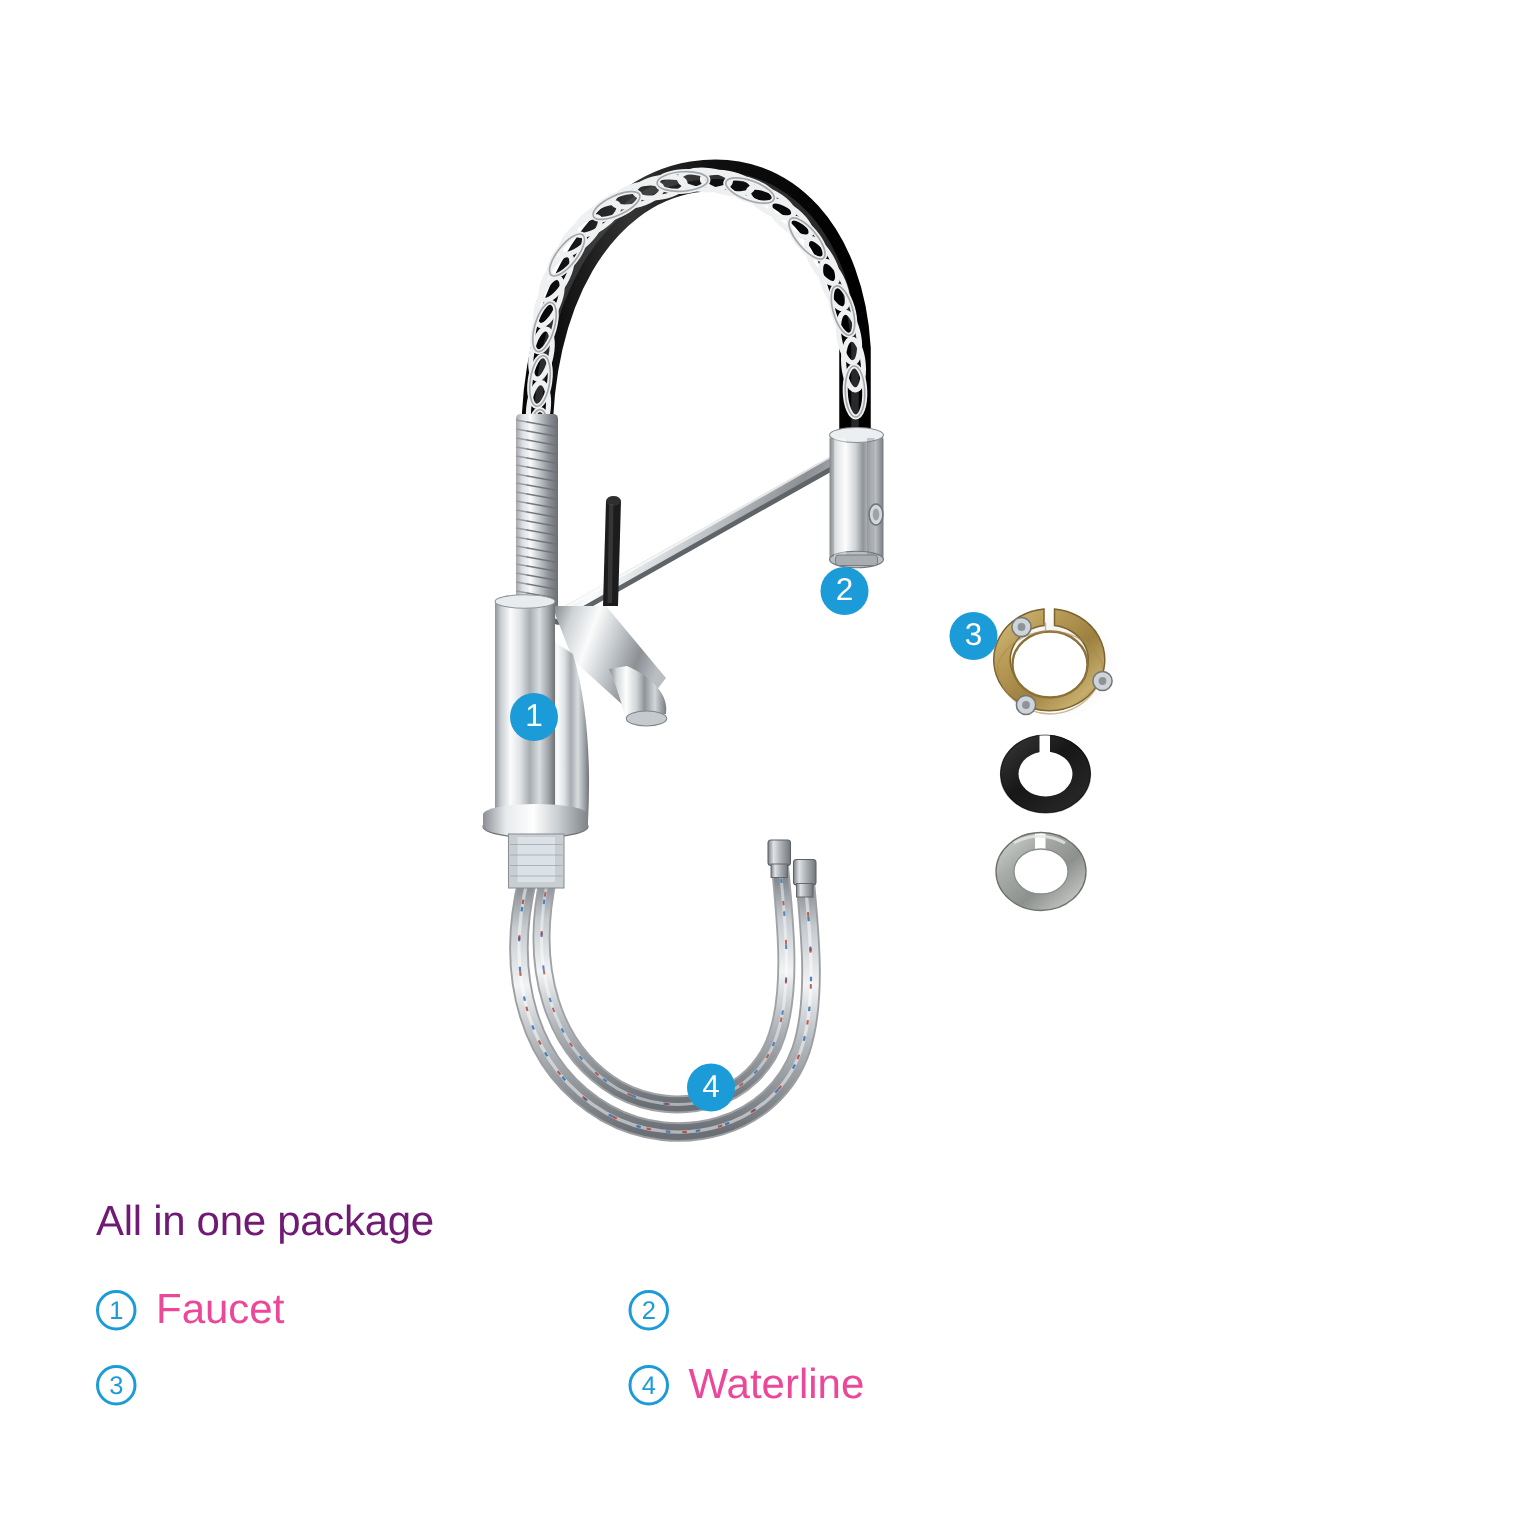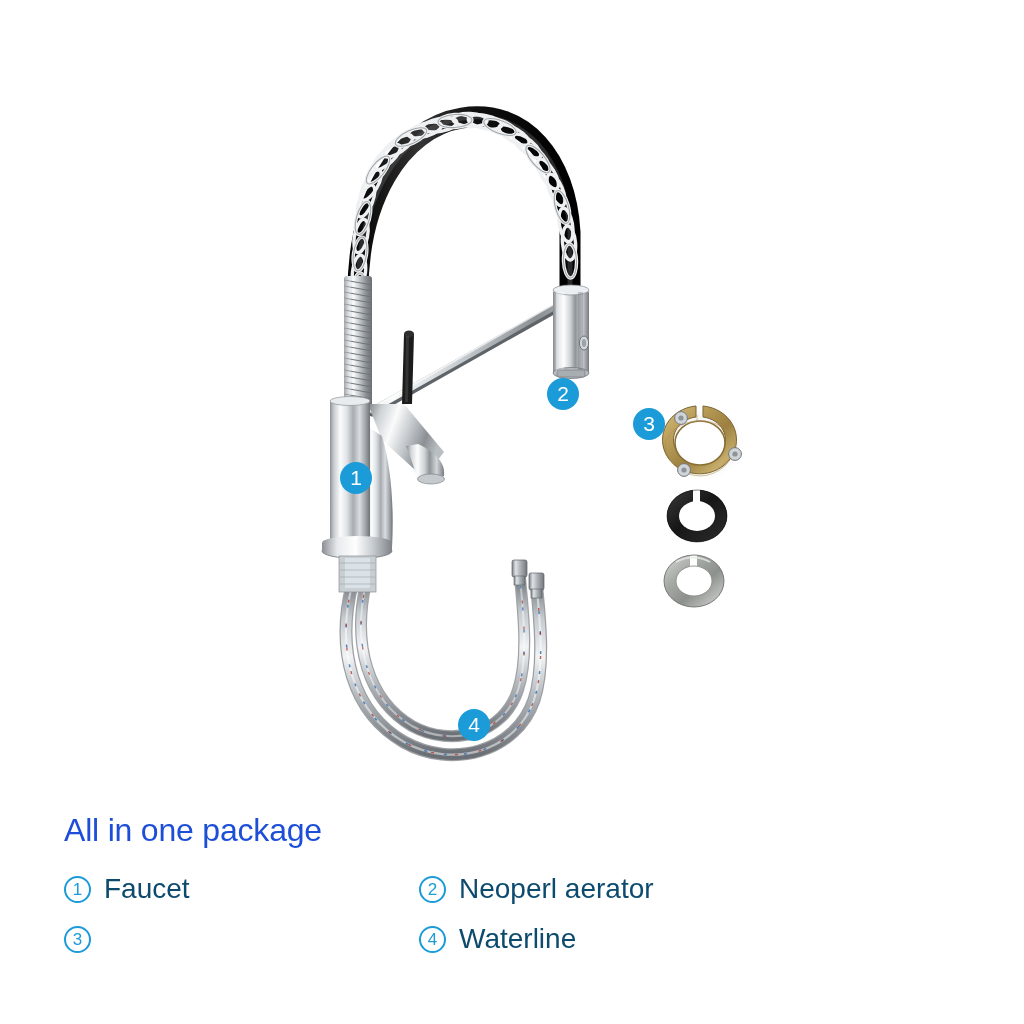--- a/index.html
+++ b/index.html
@@ -60,26 +60,26 @@
 
   
   #caption {
     position: absolute;
     left: 64px;
     top: 793px;
     width: 900px;
   }
   #caption-title {
     font-family: "Liberation Sans", sans-serif;
-    font-size: 32px;
+    font-size: 28px;
     line-height: 42px;
-    color: #1d4ed8;
+    color: #701a75;
     font-weight: 400;
     letter-spacing: -0.2px;
-    margin: 16px 0 22px 0;
+    margin: 0 0 22px 0;
   }
   .legend-grid {
     display: grid;
     grid-template-columns: 355px auto;
     row-gap: 18px;
   }
   .legend-item {
     display: flex;
     align-items: center;
     gap: 13px;
@@ -94,21 +94,21 @@
     font-family: "Liberation Sans", sans-serif;
     font-size: 17px;
     line-height: 23px;
     text-align: center;
     box-sizing: border-box;
   }
   .legend-label {
     font-family: "Liberation Sans", sans-serif;
     font-size: 28px;
     line-height: 32px;
-    color: #0c4a6e;
+    color: #ec4899;
     font-weight: 400;
     white-space: nowrap;
   }
 </style>
 </head>
 <body>
 
 <div id="page">
 
   <div id="product-figure">
@@ -406,21 +406,20 @@
   <div id="caption">
     <div id="caption-title">All in one package</div>
 
     <div class="legend-grid">
       <div class="legend-item">
         <span class="legend-marker">1</span>
         <span class="legend-label">Faucet</span>
       </div>
       <div class="legend-item">
         <span class="legend-marker">2</span>
-        <span class="legend-label">Neoperl aerator</span>
       </div>
       <div class="legend-item">
         <span class="legend-marker">3</span>
       </div>
       <div class="legend-item">
         <span class="legend-marker">4</span>
         <span class="legend-label">Waterline</span>
       </div>
     </div>
   </div>

